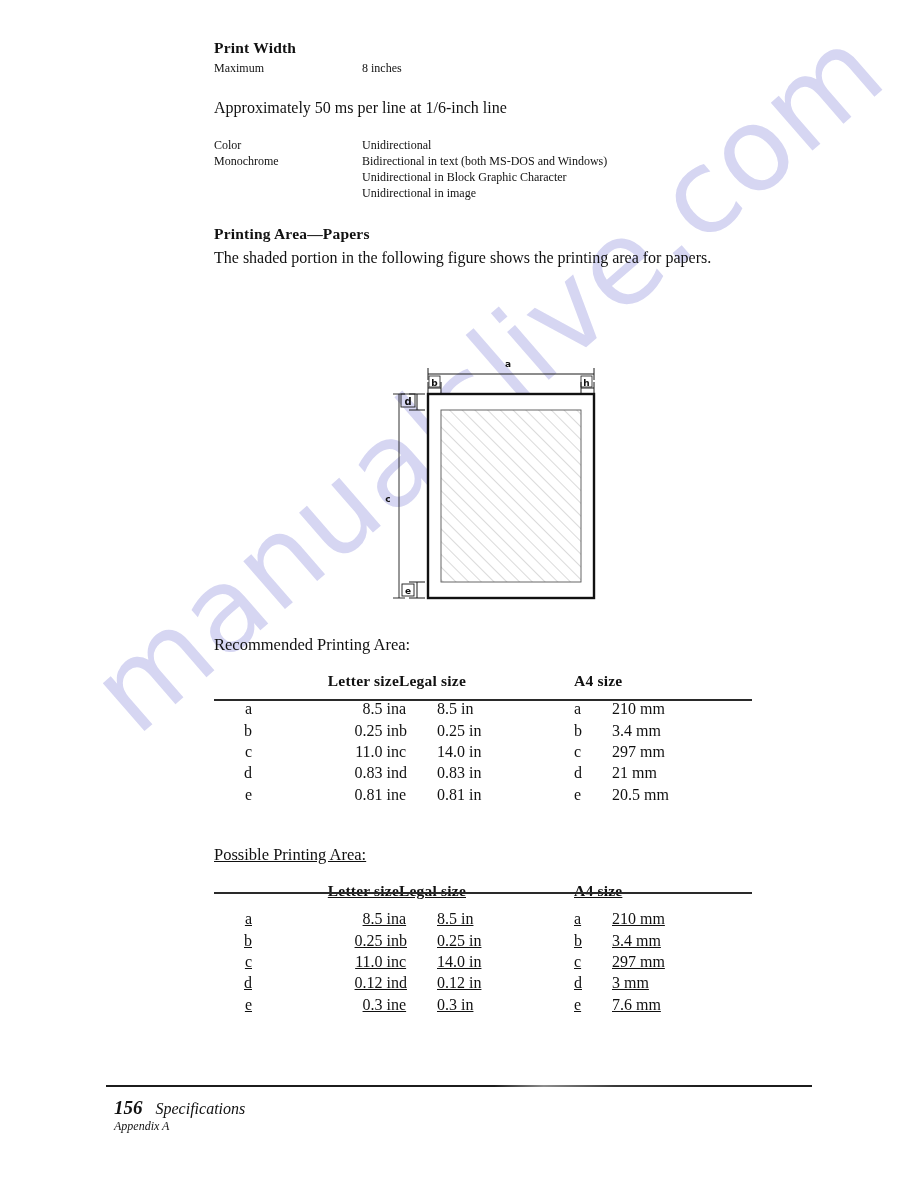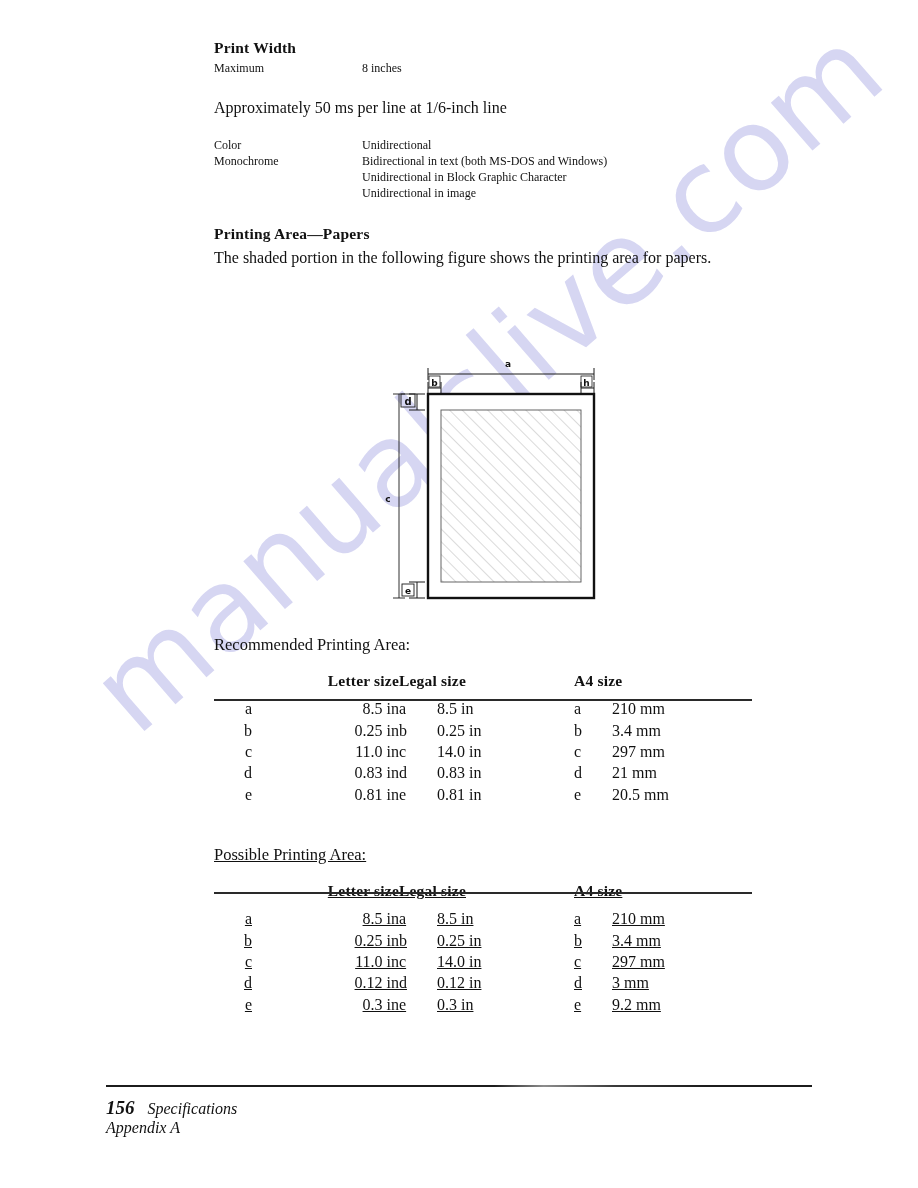--- a/index.html
+++ b/index.html
@@ -160,21 +160,22 @@
     font-style: italic;
     font-size: 19px;
     margin-right: 13px;
   }
   .foot-title {
     font-style: italic;
     font-size: 16px;
   }
   .foot-right {
     font-style: italic;
-    font-size: 16px;
+    font-size: 12px;
+    margin-left: 8px;
   }
 </style>
 </head>
 <body>
 
 <div id="watermark">
   <div class="wm-text">manualslive.com</div>
 </div>
 
 <div id="page">
@@ -433,21 +434,21 @@
           <div class="size-row">
               <span class="size-key">c</span>
               <span class="size-val">297 mm</span>
             </div>
           <div class="size-row">
               <span class="size-key">d</span>
               <span class="size-val">3 mm</span>
             </div>
           <div class="size-row">
               <span class="size-key">e</span>
-              <span class="size-val">9.2 mm</span>
+              <span class="size-val">7.6 mm</span>
             </div>
         </div>
       </div>
 
     </div>
   </div>
   <div class="head-rule" style="top:892px;"></div>
 
   <div id="footer">
     <div class="foot-rule"></div>

